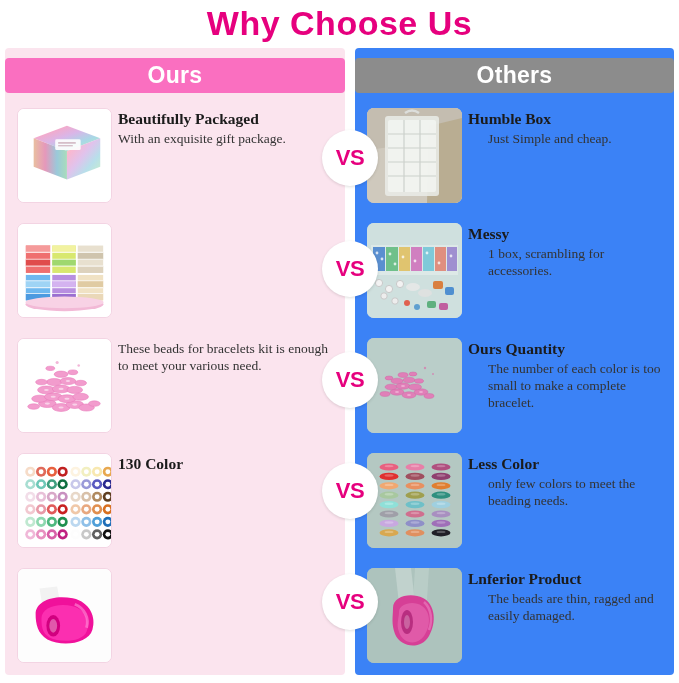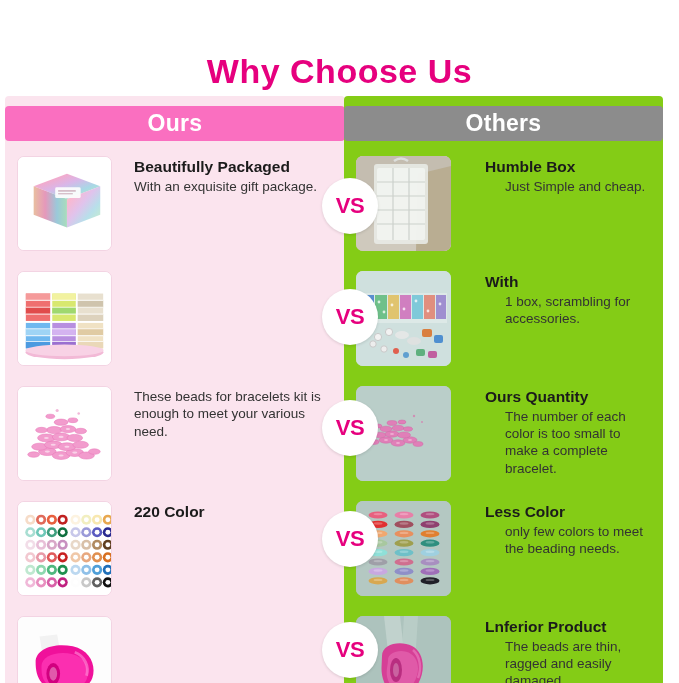--- a/index.html
+++ b/index.html
@@ -20,21 +20,20 @@
   
   .page-title {
     text-align: center;
     font-size: 34px;
     font-weight: bold;
     color: #e6007e;
     letter-spacing: 0.5px;
     line-height: 1;
     padding-top: 6px;
     height: 48px;
-    margin-top: 48px;
   }
 
   
   .board {
     position: relative;
     width: 679px;
     height: 635px;
   }
 
   .panel {
@@ -44,23 +43,23 @@
     border-radius: 4px;
   }
 
   .panel-ours {
     left: 5px;
     width: 340px;
     background: #fbe4ee;
   }
 
   .panel-others {
-    left: 344px;
+    left: 355px;
     width: 319px;
-    background: #84cc16;
+    background: #3b82f6;
   }
 
   .panel-header {
     position: absolute;
     left: 0;
     right: 0;
     top: 10px;
     height: 35px;
     border-radius: 4px;
     color: #ffffff;
@@ -86,21 +85,21 @@
     flex-direction: column;
   }
 
   .row {
     display: flex;
     align-items: flex-start;
     padding: 6px 8px 0 12px;
   }
 
   .panel-ours  .row { flex: 1 1 0; }
-  .panel-others .row { flex: 1 1 0; gap: 12px; }
+  .panel-others .row { flex: 1 1 0; }
 
   
   .thumb {
     flex: 0 0 auto;
     width: 95px;
     height: 95px;
     border-radius: 7px;
     overflow: hidden;
     position: relative;
     margin-top: 2px;
@@ -113,23 +112,24 @@
 
   .panel-others .thumb {
     background: #b9cbc5;
   }
 
   .thumb svg { display: block; width: 100%; height: 100%; }
 
   
   .text {
     flex: 1 1 auto;
-    padding-left: 22px;
+    padding-left: 6px;
     padding-top: 4px;
     min-width: 0;
+    font-family: Liberation Serif, serif;
   }
 
   .item-title {
     font-size: 15.5px;
     font-weight: bold;
     color: #1b1b1b;
     line-height: 1.15;
     margin-bottom: 2px;
   }
 
@@ -390,21 +390,21 @@
               <circle cx="58.80" cy="82.10" r="2.50" fill="#ffffff"></circle>
               <circle cx="69.80" cy="82.10" r="5.20" fill="#c8c8c8"></circle>
               <circle cx="69.80" cy="82.10" r="2.50" fill="#ffffff"></circle>
               <circle cx="80.80" cy="82.10" r="5.20" fill="#5f5f5f"></circle>
               <circle cx="80.80" cy="82.10" r="2.50" fill="#ffffff"></circle>
               <circle cx="91.80" cy="82.10" r="5.20" fill="#101010"></circle>
               <circle cx="91.80" cy="82.10" r="2.50" fill="#ffffff"></circle>
             </svg>
         </div>
         <div class="text">
-          <div class="item-title">220 Color</div>
+          <div class="item-title">130 Color</div>
         </div>
       </div>
 
       <div class="row">
         <div class="thumb">
           <svg viewBox="0 0 95 95">
             <rect width="95" height="95" fill="#fdfdfd"></rect>
             <path d="M22 20 L40 18 L44 40 L26 44 Z" fill="#f2f2f2"></path>
             <path d="M18 46 C18 33, 36 26, 56 30 C74 34, 80 50, 76 62 C72 76, 46 80, 30 72 C20 66, 18 56, 18 46 Z" fill="#f0119b"></path>
             <path d="M24 50 C24 40, 40 34, 56 38 C70 42, 74 54, 70 64 C66 74, 44 76, 32 70 C24 65, 24 57, 24 50 Z" fill="#fb2fb0"></path>
@@ -484,21 +484,21 @@
               <rect x="66" y="58" width="10" height="8" rx="2" fill="#d97f3f"></rect>
               <rect x="78" y="64" width="9" height="8" rx="2" fill="#4f8fd0"></rect>
               <rect x="60" y="78" width="9" height="7" rx="2" fill="#5fb07f"></rect>
               <rect x="72" y="80" width="9" height="7" rx="2" fill="#c05f9f"></rect>
               <circle cx="40" cy="80" r="3" fill="#e0604f"></circle>
               <circle cx="50" cy="84" r="3" fill="#5f9fd0"></circle>
             </g>
           </svg>
         </div>
         <div class="text">
-          <div class="item-title">With</div>
+          <div class="item-title">Messy</div>
           <div class="item-desc">1 box, scrambling for accessories.</div>
         </div>
       </div>
 
       <div class="row">
         <div class="thumb" style="background:#bacec9;">
           <svg viewBox="0 0 95 95">
             <rect width="95" height="95" fill="#bacec9"></rect>
             <g fill="#e07fb8" stroke="#cf6aa6" stroke-width="0.5">
               <ellipse cx="30" cy="54" rx="7" ry="3.2"></ellipse>

